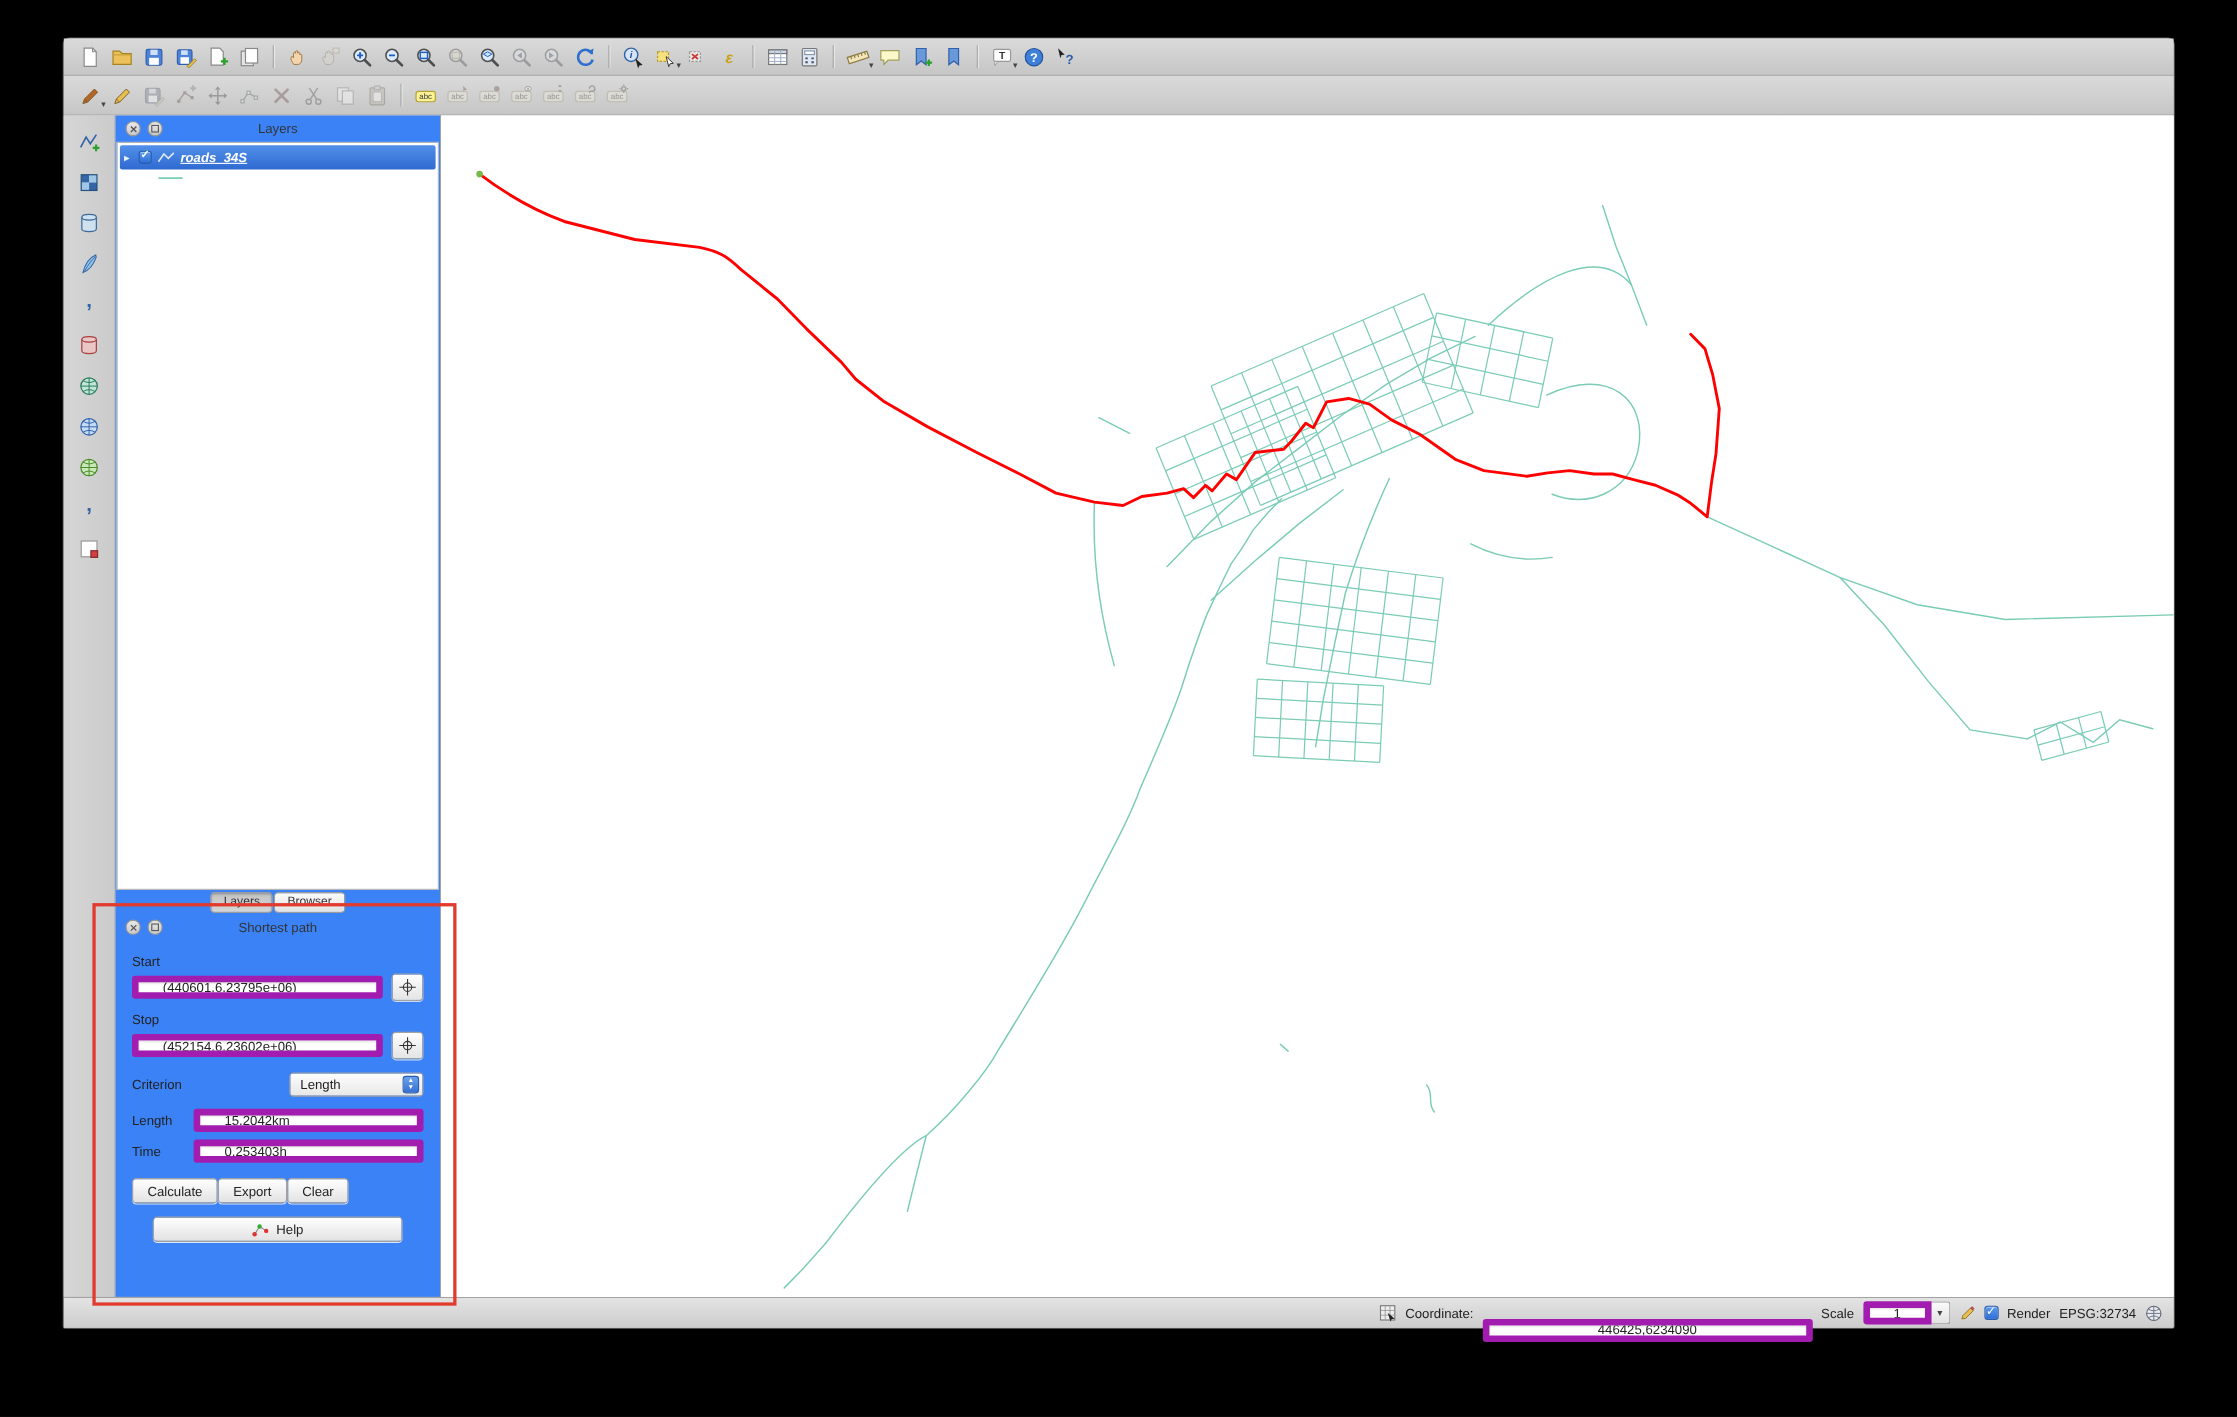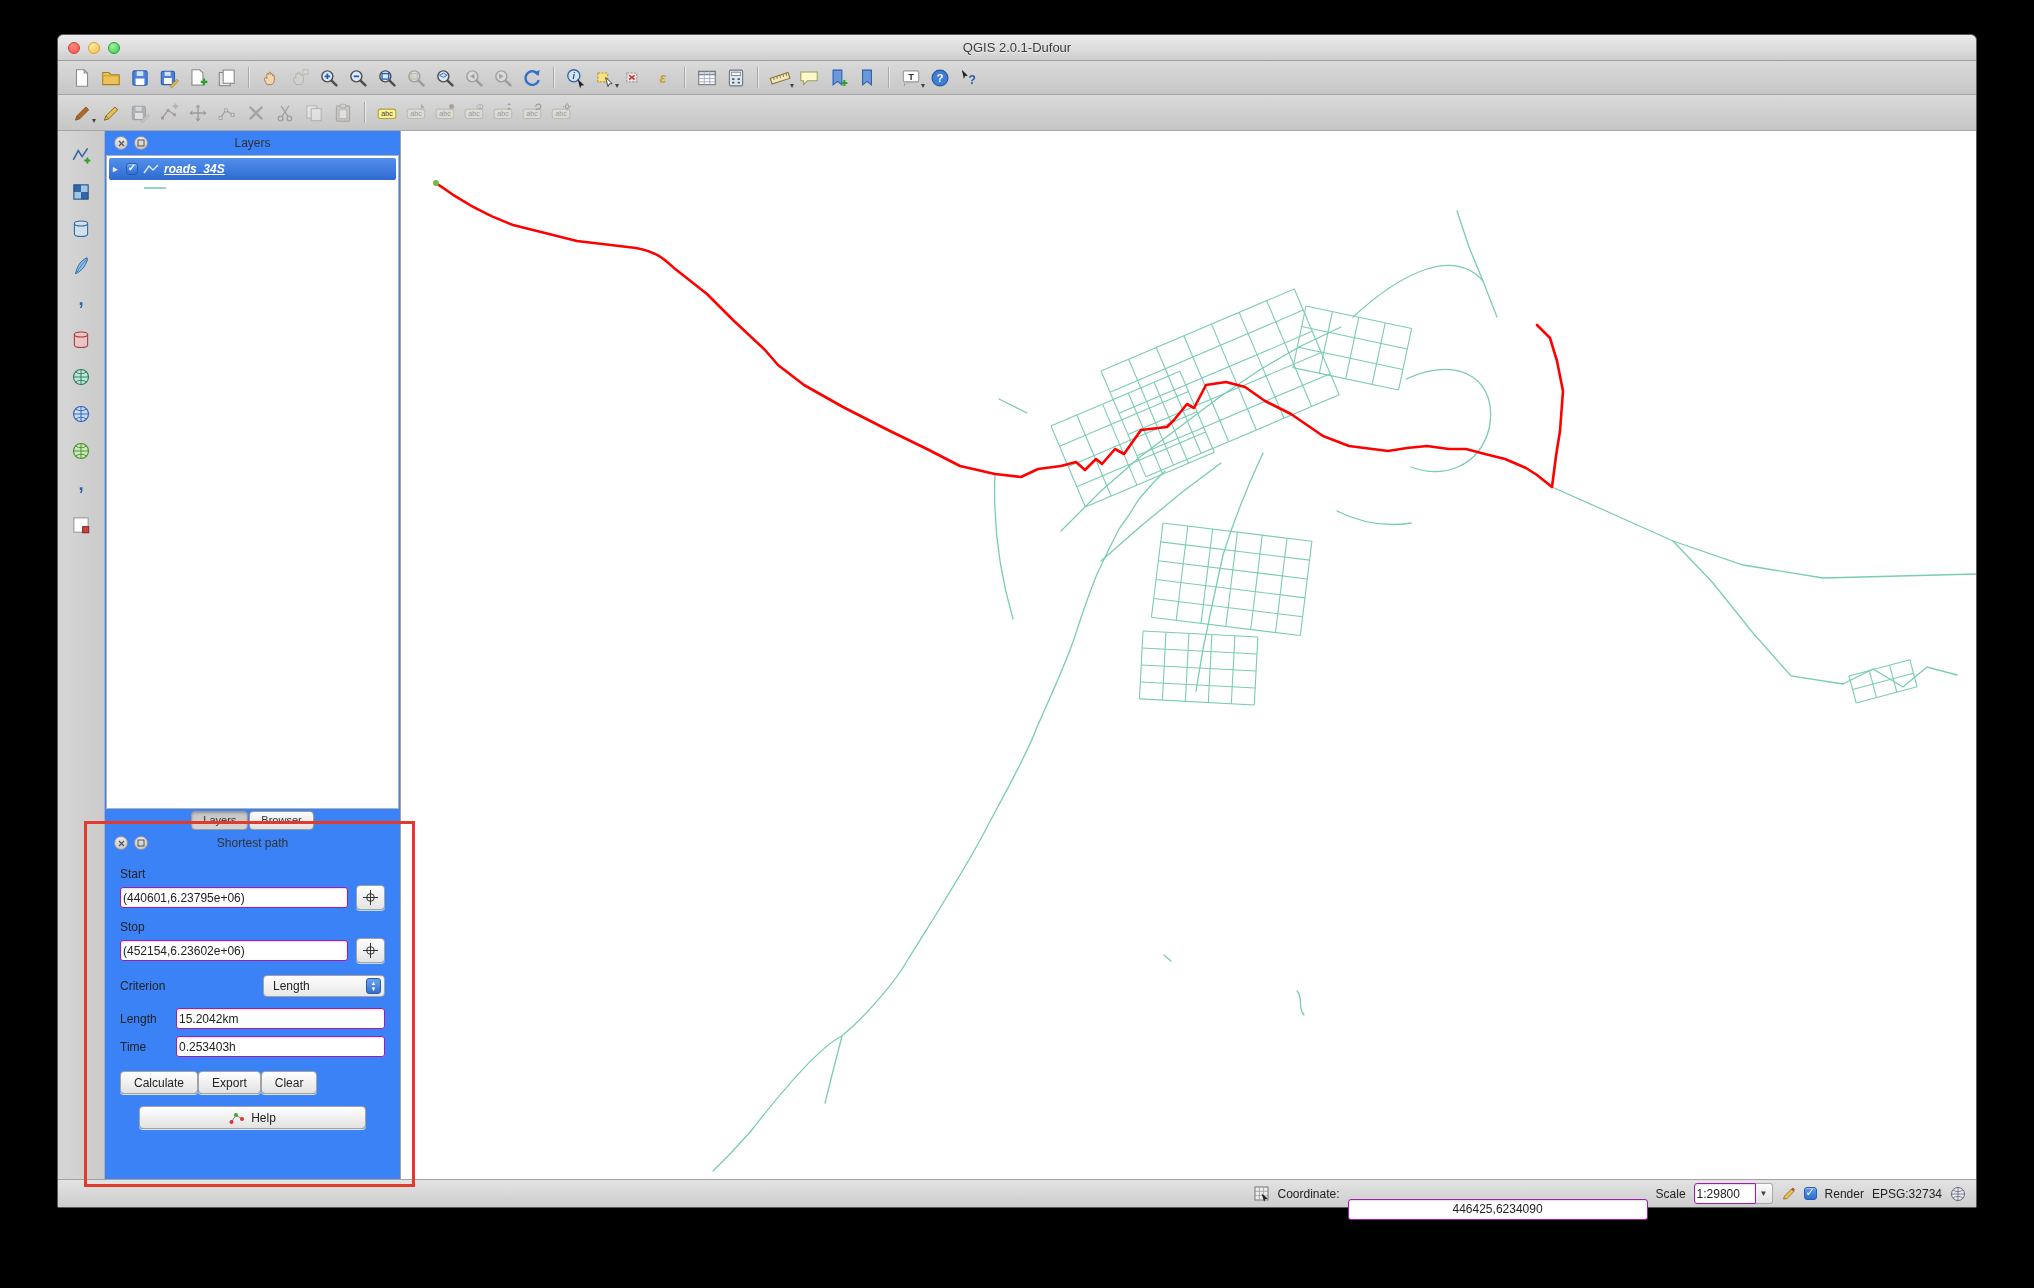--- a/index.html
+++ b/index.html
@@ -62,21 +62,21 @@
   .tabs { height:22px; flex:0 0 22px; display:flex; align-items:center; justify-content:center; gap:1px; }
   .tab { font-size:11px; color:#333; padding:2px 11px 3px; border:1px solid #9c9c9c; border-radius:4px;
          background:linear-gradient(#fbfbfb,#e2e2e2); }
   .tab.active { background:linear-gradient(#c3c3c3,#d6d6d6); box-shadow:inset 0 1px 2px rgba(0,0,0,.25); }
 
   
   .sp-panel { flex:0 0 348px; display:flex; flex-direction:column; font-size:12px; color:#222; }
   .sp-body { padding:6px 15px 0; display:flex; flex-direction:column; }
   .sp-label { margin:6px 0 4px; }
   .sp-row { display:flex; align-items:center; gap:8px; }
-  .tfield { height:21px; background:#fff; border:1px solid #a21caf; border-radius:3px; padding:0 2px;
+  .tfield { height:21px; background:#fff; border:6px solid #a21caf; border-radius:3px; padding:0 22px;
             font-size:12px; font-family:"Liberation Sans",sans-serif; color:#222;
             box-shadow:inset 0 1px 2px rgba(0,0,0,.14); }
   .grow { flex:1; min-width:0; }
   .cap-btn { width:29px; height:25px; flex:0 0 29px; border:1px solid #a2a2a2; border-radius:4px;
              background:linear-gradient(#fefefe,#e4e4e4); display:flex; align-items:center; justify-content:center;
              box-shadow:0 1px 0 rgba(255,255,255,.7); }
   .sp-row.spread { justify-content:space-between; margin-top:12px; }
   .combo { width:122px; height:22px; border:1px solid #a2a2a2; border-radius:4px;
            background:linear-gradient(#fdfdfd,#e7e7e7); display:flex; align-items:center;
            justify-content:space-between; padding:0 3px 0 9px; }
@@ -114,28 +114,20 @@
   .annotation { position:absolute; left:84px; top:821px; width:331px; height:366px;
                 border:3px solid #e23b2e; z-index:60; pointer-events:none; }
 </style>
 </head>
 <body>
 
 <div class="annotation"></div>
 
 <div class="window">
 
-  <div class="titlebar">
-    <div class="traffic">
-      <div class="light red"></div>
-      <div class="light yellow"></div>
-      <div class="light green"></div>
-    </div>
-    <span>QGIS 2.0.1-Dufour</span>
-  </div>
 
   <div class="toolbar row1" id="toolbar1">
       <div class="tb-icon">
         <svg width="22" height="22" viewBox="0 0 20 20">
           <path d="M5 2.5 h7 l3 3 v12 h-10 z" fill="#fff" stroke="#8a8a8a"></path>
           <path d="M12 2.5 v3 h3" fill="none" stroke="#8a8a8a"></path>
         </svg>
       </div>
       <div class="tb-icon">
         <svg width="22" height="22" viewBox="0 0 20 20">

